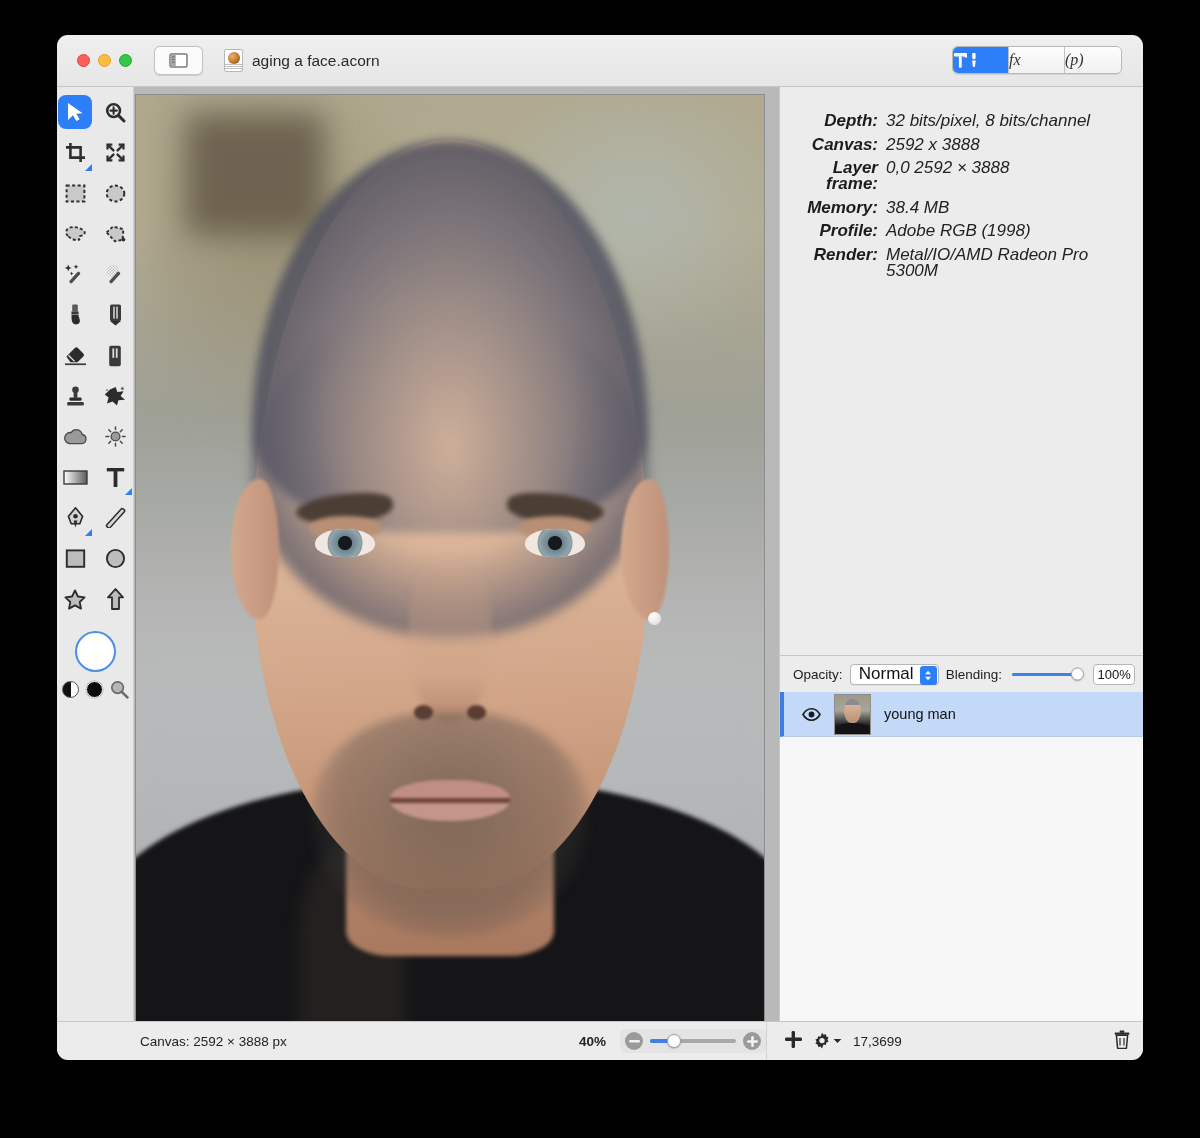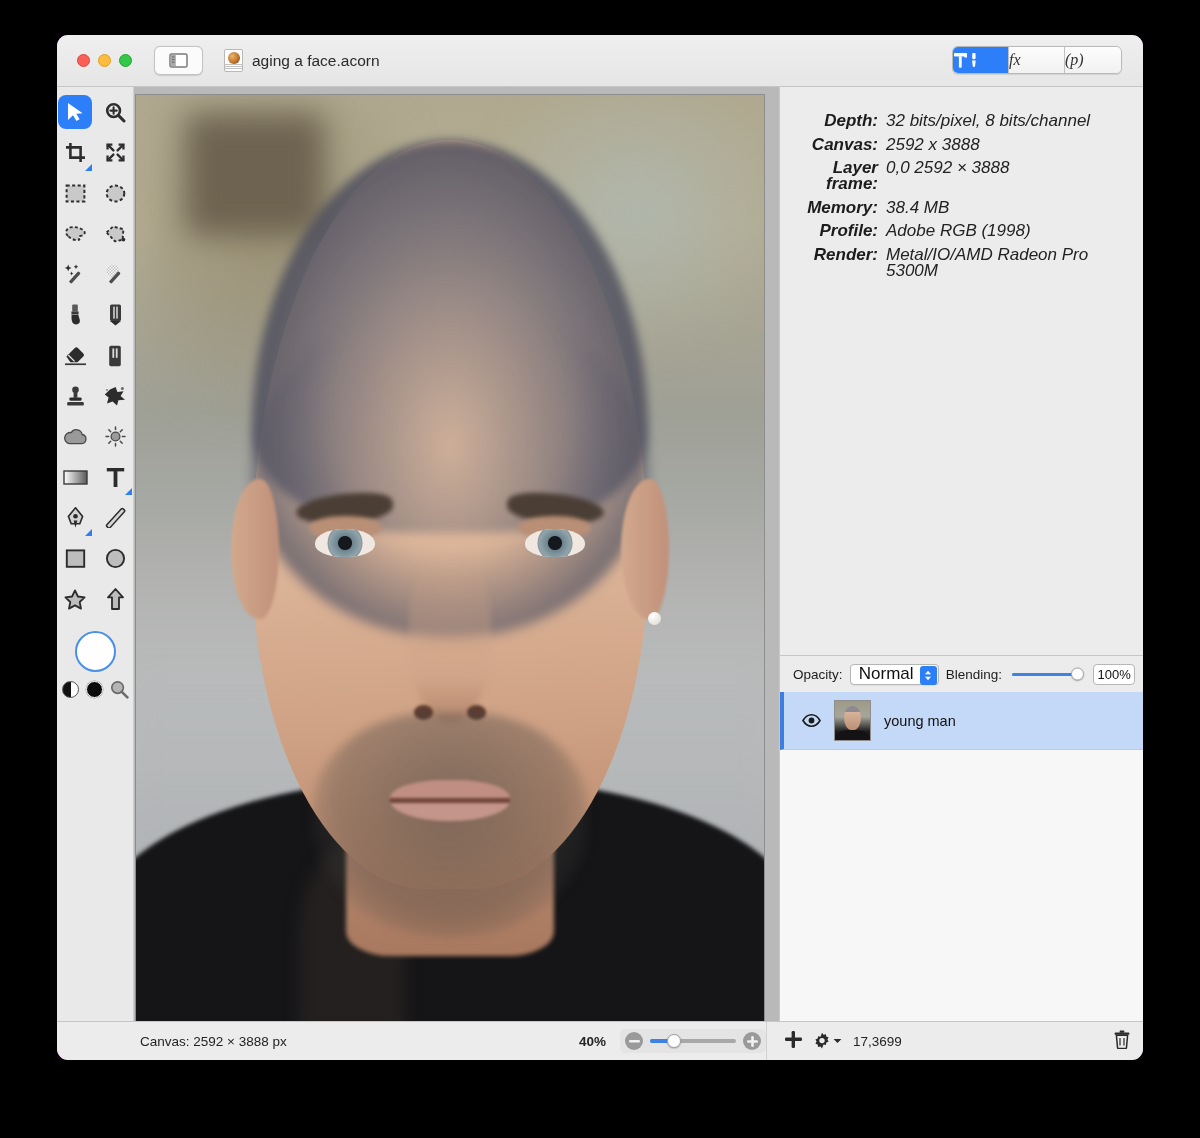--- a/index.html
+++ b/index.html
@@ -378,21 +378,21 @@
     font-size: 13px; color: #111;
     margin-left: 8px;
   }
 
   .layers {
     flex: 0 0 329px;
     background: #f7f7f7;
     overflow: hidden;
   }
   .layer-row {
-    height: 58px;
+    height: 45px;
     background: #c3d9f7;
     display: flex; align-items: center;
     border-left: 4px solid #3c7fe0;
     padding-left: 18px; gap: 13px;
     border-bottom: .5px solid #b6cbe8;
   }
   .eye-ico { width: 19px; display:flex; align-items:center; justify-content:center; }
   .layer-thumb {
     width: 37px; height: 41px;
     border: 1px solid #8e8e8e;

